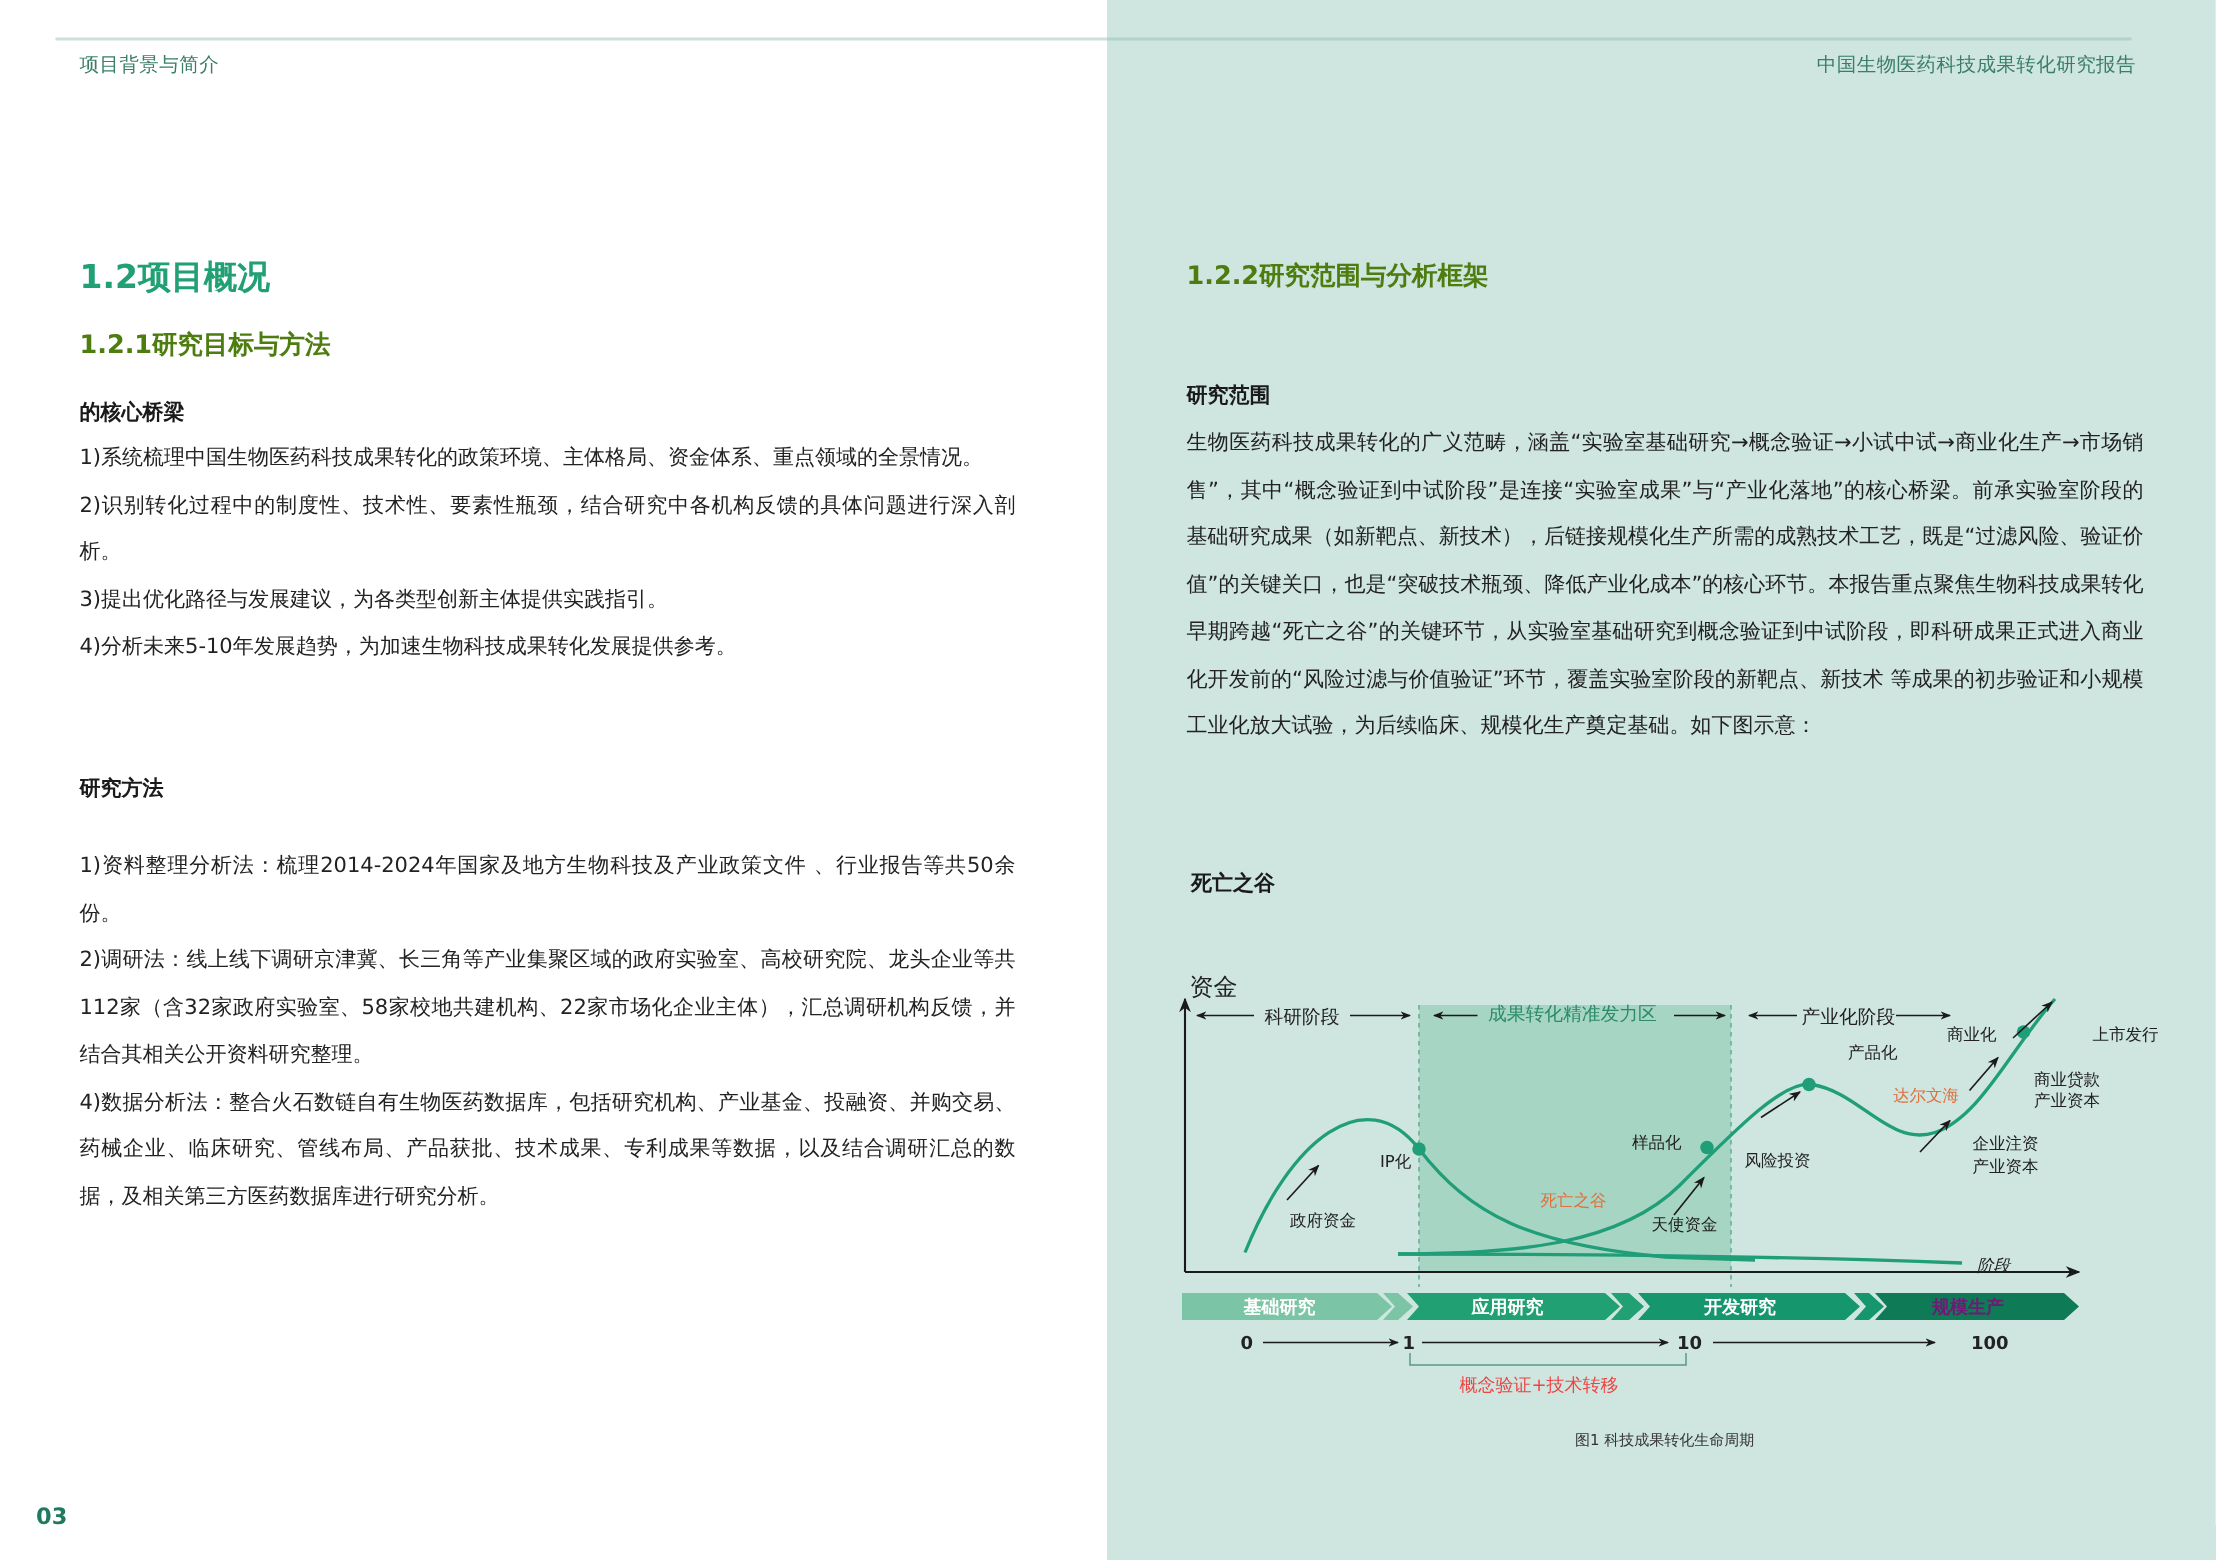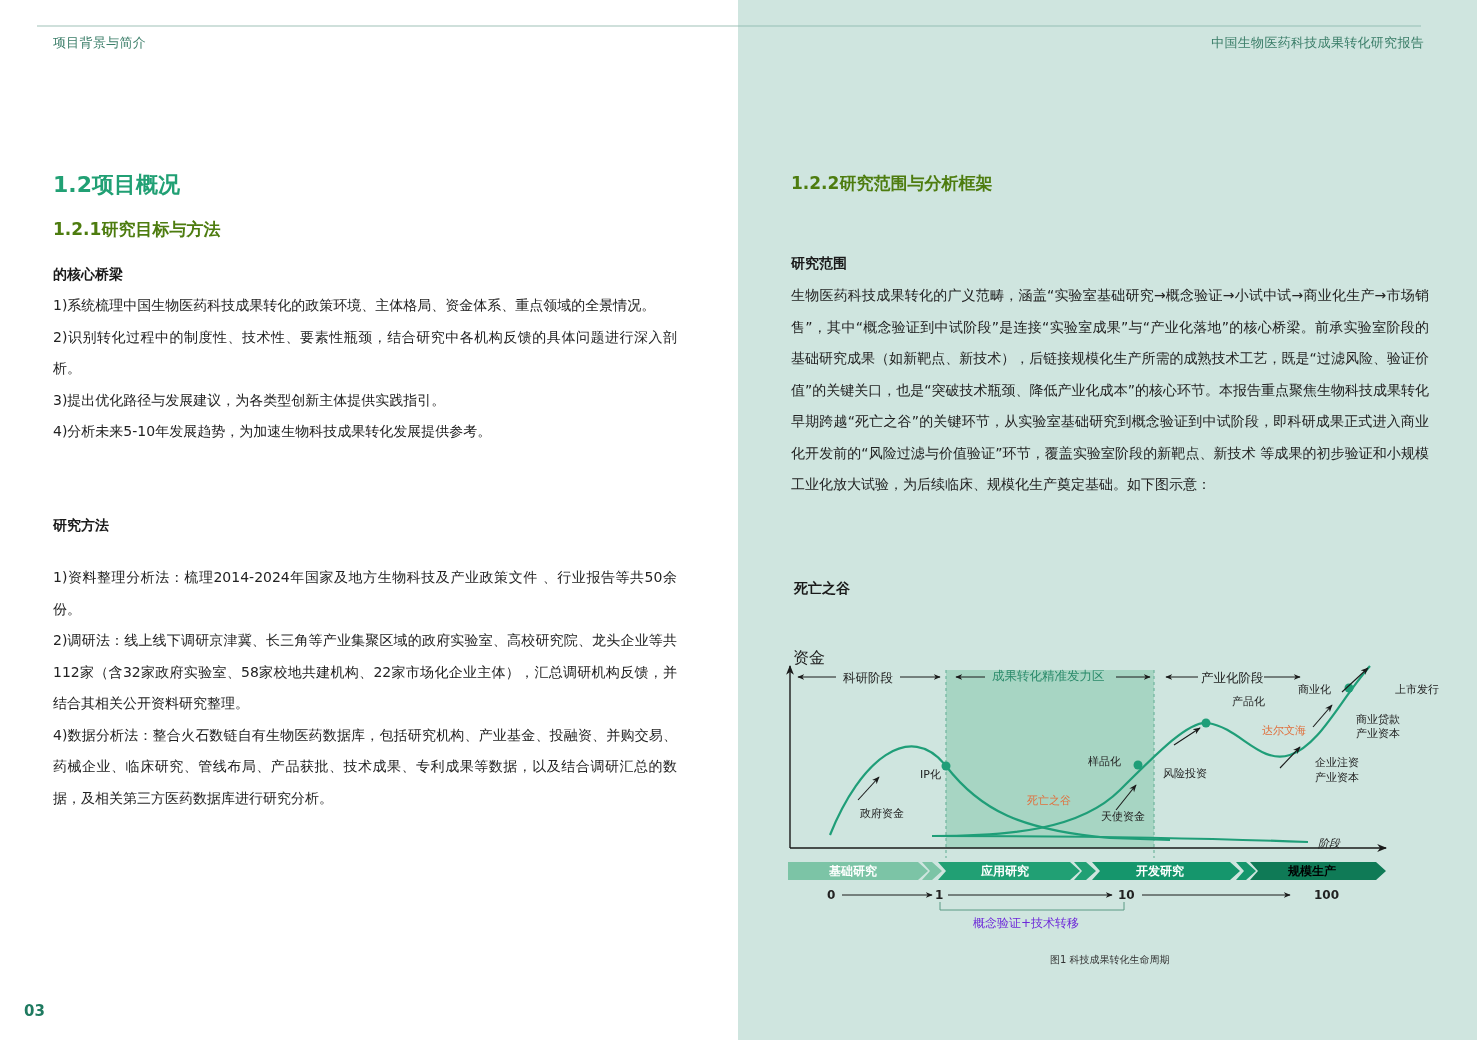--- a/index.html
+++ b/index.html
@@ -134,21 +134,21 @@
 <div class="dlabel" style="left:1356px; top:726px;">产业资本</div>
 <div class="dlabel" style="left:1395px; top:682px;">上市发行</div>
 
 <div class="dlabel orange" style="left:1027px; top:793px;">死亡之谷</div>
 <div class="dlabel orange" style="left:1262px; top:723px;">达尔文海</div>
 <div class="dlabel" style="left:1318px; top:836px;font-style:italic;">阶段</div>
 
 <div class="dlabel bold" style="left:829px; top:863px; color:#fff;">基础研究</div>
 <div class="dlabel bold" style="left:981px; top:863px; color:#fff;">应用研究</div>
 <div class="dlabel bold" style="left:1136px; top:863px; color:#fff;">开发研究</div>
-<div class="dlabel bold" style="left:1288px; top:863px; color:#000000;">规模生产</div>
+<div class="dlabel bold" style="left:1288px; top:863px; color:#701a75;">规模生产</div>
 
 <div class="dlabel bold" style="left:827px; top:888px;">0</div>
 <div class="dlabel bold" style="left:935px; top:888px;">1</div>
 <div class="dlabel bold" style="left:1118px; top:888px;">10</div>
 <div class="dlabel bold" style="left:1314px; top:888px;">100</div>
 
-<div class="dlabel" style="left:973px; top:915px; font-size:12px; color:#6d28d9;">概念验证+技术转移</div>
+<div class="dlabel" style="left:973px; top:915px; font-size:12px; color:#ef4444;">概念验证+技术转移</div>
 <div class="caption">图1 科技成果转化生命周期</div>
 
 </body></html>

